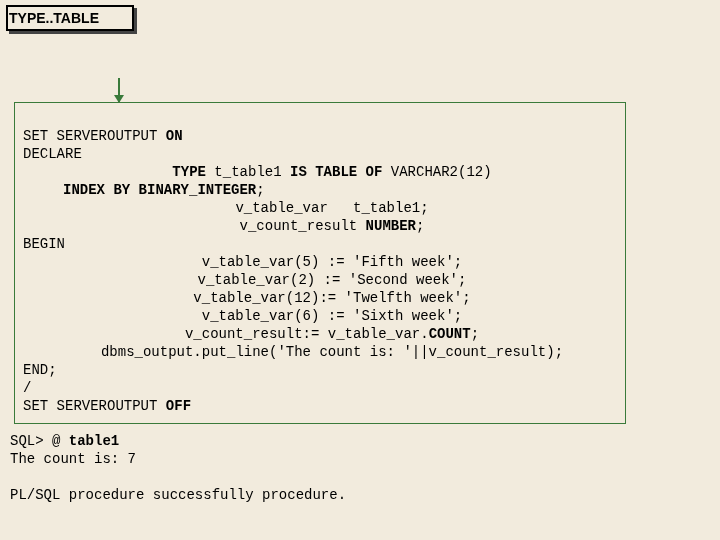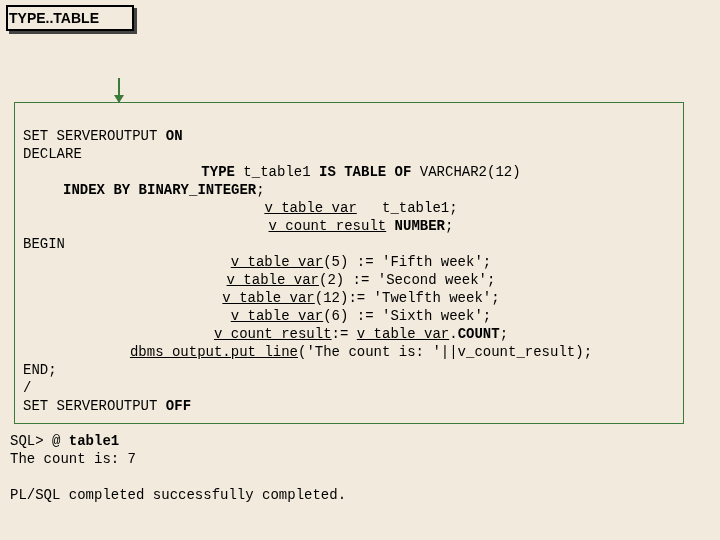--- a/index.html
+++ b/index.html
@@ -64,31 +64,31 @@
     width: 0;
     height: 0;
     border-left: 5px solid transparent;
     border-right: 5px solid transparent;
     border-top: 8px solid #3a7a3a;
   }
   .codebox {
     position: absolute;
     left: 14px;
     top: 102px;
-    width: 670px;
+    width: 612px;
     border: 1px solid #3a7a3a;
     box-sizing: border-box;
     padding: 6px 8px 8px 8px;
     line-height: 18px;
     white-space: pre;
   }
   .ind1 { padding-left: 24px; display: block; text-align: center; }
   .ind2 { padding-left: 40px; display: block; }
   .b { font-weight: bold; }
-  .u { text-decoration: underline; }
+  .u { }
   .output {
     position: absolute;
     left: 10px;
     top: 432px;
     line-height: 18px;
     white-space: pre;
   }
 </style>
 </head>
 <body>
@@ -107,15 +107,15 @@
 <span><span>SET SERVEROUTPUT </span><span class="b">ON</span></span>
 <span>DECLARE</span>
 <span class="ind1"><span class="b">TYPE</span><span> t_table1 </span><span class="b">IS TABLE OF</span><span> VARCHAR2(12)</span></span><span class="ind2"><span class="b">INDEX BY BINARY_INTEGER</span><span>;</span></span><span class="ind1"><span class="u">v_table_var</span><span>   t_table1;</span></span><span class="ind1"><span class="u">v_count_result</span><span> </span><span class="b">NUMBER</span><span>;</span></span><span>BEGIN</span>
 <span class="ind1"><span class="u">v_table_var</span><span>(5) := 'Fifth week';</span></span><span class="ind1"><span class="u">v_table_var</span><span>(2) := 'Second week';</span></span><span class="ind1"><span class="u">v_table_var</span><span>(12):= 'Twelfth week';</span></span><span class="ind1"><span class="u">v_table_var</span><span>(6) := 'Sixth week';</span></span><span class="ind1"><span class="u">v_count_result</span><span>:= </span><span class="u">v_table_var</span><span>.</span><span class="b">COUNT</span><span>;</span></span><span class="ind1"><span class="u">dbms_output.put_line</span><span>('The count is: '||v_count_result);</span></span><span>END;</span>
 <span>/</span>
 <span><span>SET SERVEROUTPUT </span><span class="b">OFF</span></span></div>
 
   <div class="output"><span><span>SQL&gt; @ </span><span class="b">table1</span></span>
 <span>The count is: 7</span>
 
-<span>PL/SQL completed successfully completed.</span></div>
+<span>PL/SQL procedure successfully procedure.</span></div>
 
 </div>
 
 </body></html>

